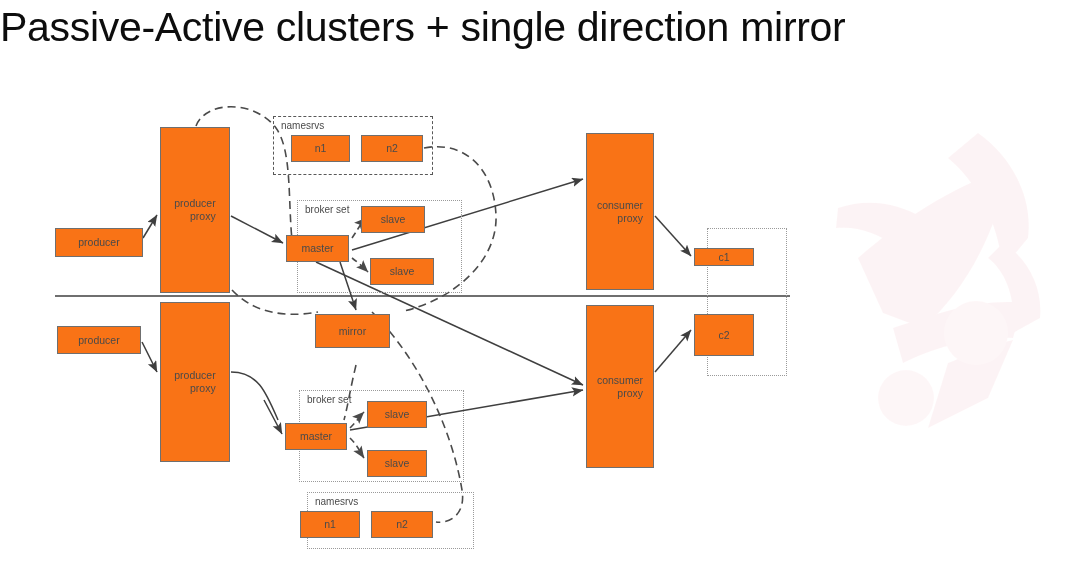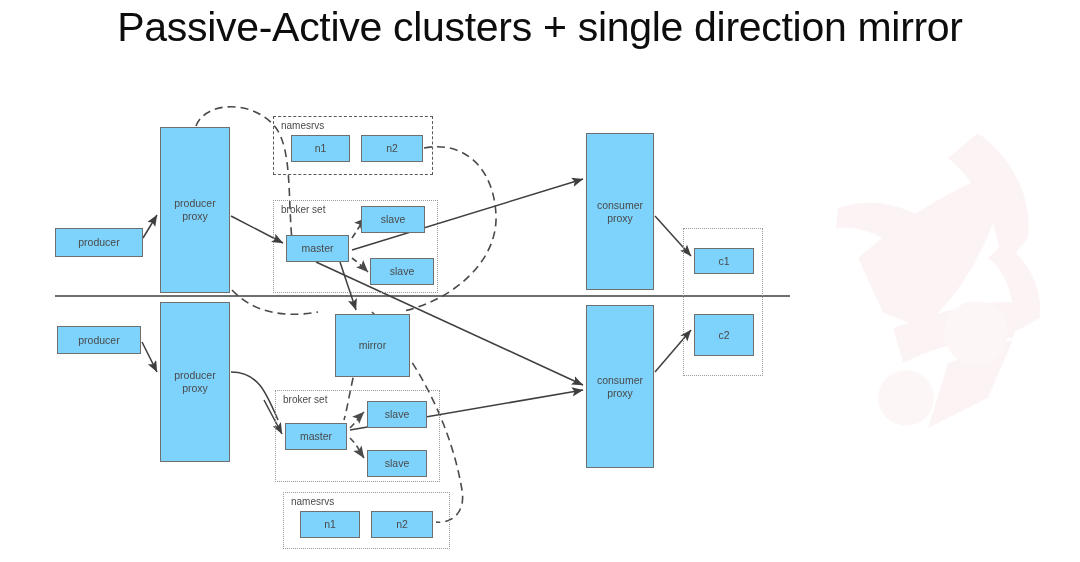--- a/index.html
+++ b/index.html
@@ -18,21 +18,21 @@
   #slide {
     position: absolute;
     inset: 0;
     background: #ffffff;
   }
   #title {
     position: absolute;
     left: 0;
     top: 4px;
     width: 1080px;
-    text-align: center;
+    text-align: left;
     font-family: "Liberation Sans", sans-serif;
     font-size: 41px;
     font-weight: 400;
     letter-spacing: -0.3px;
     color: #0d0d0d;
     white-space: nowrap;
   }
   #watermark {
     position: absolute;
     left: 828px;
@@ -46,38 +46,38 @@
     position: absolute;
     left: 0;
     top: 0;
     width: 1080px;
     height: 562px;
   }
   .node {
     position: absolute;
     box-sizing: border-box;
     border: 1.6px solid #6f6f6f;
-    background: #7dd3fc;
+    background: #f97316;
     color: #4a4a4a;
     font-size: 10.5px;
     font-family: "Liberation Sans", sans-serif;
     display: flex;
     align-items: center;
     justify-content: center;
-    text-align: center;
+    text-align: right;
     line-height: 1.22;
     white-space: pre-line;
   }
   .group {
     position: absolute;
     box-sizing: border-box;
     background: transparent;
   }
   .group.dashed { border: 1.7px dashed #585858; }
-  .group.dotted { border: 1.7px dotted #9a9a9a; }
+  .group.dotted { border: 1.7px dotted #9a9a9a; margin-left: 24px; }
   .group-label {
     position: absolute;
     left: 7px;
     top: 3px;
     font-size: 10px;
     color: #4a4a4a;
     font-family: "Liberation Sans", sans-serif;
     white-space: nowrap;
   }
 </style>
@@ -177,28 +177,28 @@
 
   <div class="node" style="left:361px; top:206px; width:64px; height:27px;">slave</div>
 
   <div class="node" style="left:286px; top:235px; width:63px; height:27px;">master</div>
 
   <div class="node" style="left:370px; top:258px; width:64px; height:27px;">slave</div>
 
   <div class="node" style="left:586px; top:133px; width:68px; height:157px;">consumer
 proxy</div>
 
-  <div class="node" style="left:694px; top:248px; width:60px; height:26px;">c1</div>
+  <div class="node" style="left:694px; top:248px; width:60px; height:18px;">c1</div>
 
   <div class="node" style="left:57px; top:326px; width:84px; height:28px;">producer</div>
 
   <div class="node" style="left:160px; top:302px; width:70px; height:160px;">producer
 proxy</div>
 
-  <div class="node" style="left:315px; top:314px; width:75px; height:63px;margin-left:20px;">mirror</div>
+  <div class="node" style="left:315px; top:314px; width:75px; height:34px;">mirror</div>
 
   <div class="node" style="left:285px; top:423px; width:62px; height:27px;">master</div>
 
   <div class="node" style="left:367px; top:401px; width:60px; height:27px;">slave</div>
 
   <div class="node" style="left:367px; top:450px; width:60px; height:27px;">slave</div>
 
   <div class="node" style="left:300px; top:511px; width:60px; height:27px;">n1</div>
 
   <div class="node" style="left:371px; top:511px; width:62px; height:27px;">n2</div>

